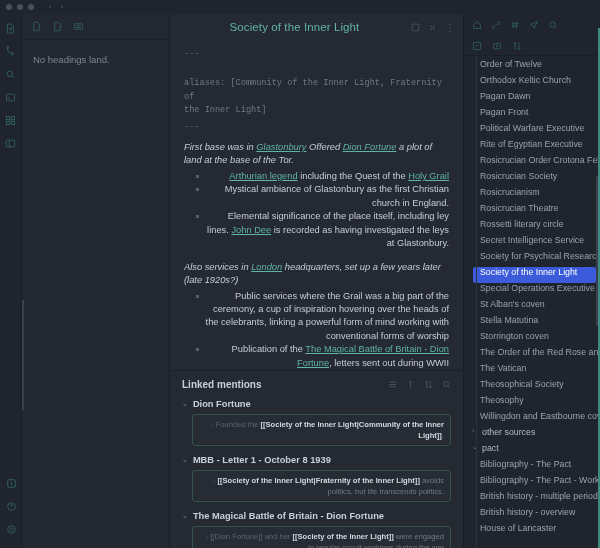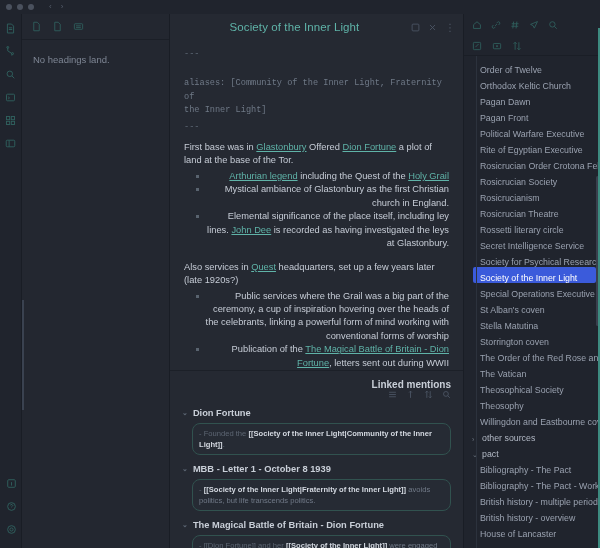--- a/index.html
+++ b/index.html
@@ -101,55 +101,56 @@
 
   .editor {
     flex: 1 1 auto; overflow: hidden;
     padding: 8px 14px 0 14px;
     font-size: 9.3px; color: #c6ccd6; line-height: 1.45;
     position: relative;
   }
   .fm { font-family: "Liberation Mono", monospace; color:#6f7987; font-size: 8.6px;
         line-height: 1.55; white-space: pre-wrap; }
   .hr-dash { font-family:"Liberation Mono", monospace; color:#5f6876; font-size:8.6px; letter-spacing:0;}
-  .para { margin-top: 7px; }
+  .para { margin-top: 7px; font-style: italic; }
   a.link { color:#5fb3a8; text-decoration: underline; }
   ul.bl { list-style: none; margin: 2px 0 0 12px; }
   ul.bl li { position: relative; padding-left: 9px; margin-top: 0; text-align: right; }
   ul.bl li:before {
     content: ""; position: absolute; left: 0; top: 5px;
     width: 3px; height: 3px; background: #5b6personally;
     background: #5a6personally;
   }
   ul.bl li.b:before { background:#59636f; }
 
   
   .backlinks {
     flex: 0 0 auto;
     border-top: 1px solid #1c2028;
     background: #252932;
     padding: 8px 12px 0 12px;
     height: 178px;
     overflow: hidden;
   }
-  .bl-head { display:flex; align-items:flex-end;flex-direction:column; }
+  .bl-head { display:flex; align-items:center; }
   .bl-title { color:#c9cfd8; font-size:10px; font-weight:bold; flex:1 1 auto;}
   .bl-icons { display:flex; gap:9px; color:#4d5666; align-items:center;}
   .bl-icons svg { width:9px; height:9px; display:block;}
   .bl-group { margin-top: 9px; }
   .bl-grouphead { display:flex; align-items:center; gap:5px; color:#c9cfd8; font-size:9.3px; font-weight:bold;}
   .chev { color:#5d6personally; font-size:7px; color:#5d6673; }
   .bl-card {
     margin-top: 5px; margin-left: 10px;
     border: 1px solid #31524f;
-    border-radius: 8px;
+    border-radius: 3px;
     background: #262b34;
     padding: 4px 6px;
     font-size: 7.6px; line-height: 1.45;
     color: #717a88;
+    text-align: right;
   }
   .bl-card b { color:#d3d8e0; }
   .bl-card .dash { color:#5d6673; }
 
   
   .right {
     width: 137px; flex: 0 0 137px;
     background: #20242d;
     border-left: 1px solid #191d25;
     display: flex; flex-direction: column;
@@ -161,21 +162,21 @@
   }
   .r-toolbar svg { width:10px; height:10px; display:block;}
   .r-toolbar2 {
     height: 20px; display:flex; align-items:center; gap:10px;
     padding: 0 8px; color:#2f5f5d;
     border-bottom: 1px solid #1a1e26;
   }
   .r-toolbar2 svg { width:10px; height:10px; display:block;}
   .r-list { flex:1 1 auto; overflow:hidden; padding-top: 3px; position:relative;}
   .r-item {
-    height: 16px; display:flex; align-items:flex-end;
+    height: 16px; display:flex; align-items:flex-start;
     font-size: 8.8px; color:#9aa2b0;
     padding-left: 16px; white-space: nowrap;
   }
   .r-item.sel { background:#3b5bdb; color:#ffffff; border-radius:2px;
     margin: 0 4px 0 9px; padding-left: 7px; }
   .r-item.folder { padding-left: 8px; color:#b3bac6; }
   .r-item .fchev { display:inline-block; width:8px; color:#6a7policy; color:#6a737f; font-size:7px; margin-right:2px;}
   .r-indent-line {
     position: absolute; left: 12px; top: 0; bottom: 0;
     width: 1px; background: #2c323d;
@@ -324,21 +325,21 @@
           <li class="b">
             <a class="link" href="#">Arthurian legend</a><span> including the Quest of the </span><a class="link" href="#">Holy Grail</a>
           </li>
           <li class="b">Mystical ambiance of Glastonbury as the first Christian church in England.</li>
           <li class="b">
             <span>Elemental significance of the place itself, including ley lines. </span><a class="link" href="#">John Dee</a><span> is recorded as having investigated the leys at Glastonbury.</span>
           </li>
         </ul>
 
         <div class="para" style="margin-top:10px">
-          <span>Also services in </span><a class="link" href="#">Quest</a><span> headquarters, set up a few years later (late 1920s?)</span>
+          <span>Also services in </span><a class="link" href="#">London</a><span> headquarters, set up a few years later (late 1920s?)</span>
         </div>
 
         <ul class="bl">
           <li class="b">Public services where the Grail was a big part of the ceremony, a cup of inspiration hovering over the heads of the celebrants, linking a powerful form of mind working with conventional forms of worship</li>
           <li class="b">
             <span>Publication of the </span><a class="link" href="#">The Magical Battle of Britain - Dion Fortune</a><span>, letters sent out during WWII</span>
           </li>
         </ul>
 
       </div>

